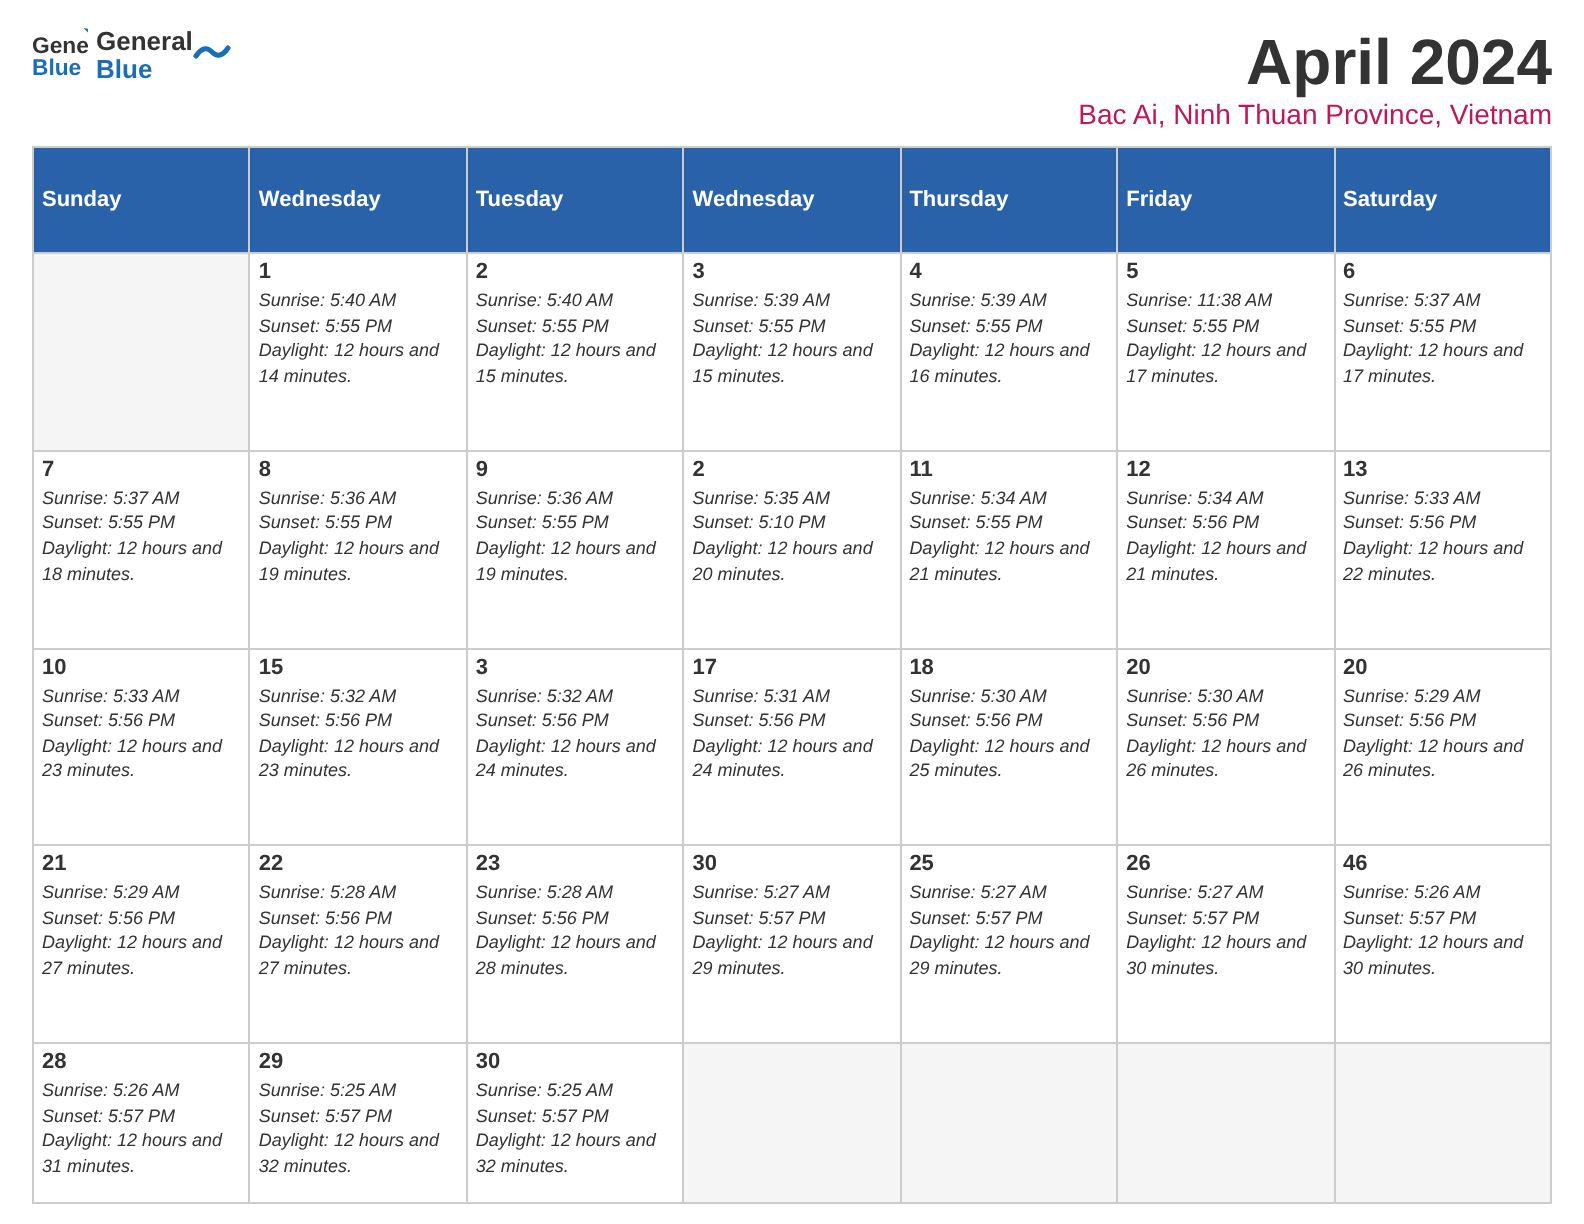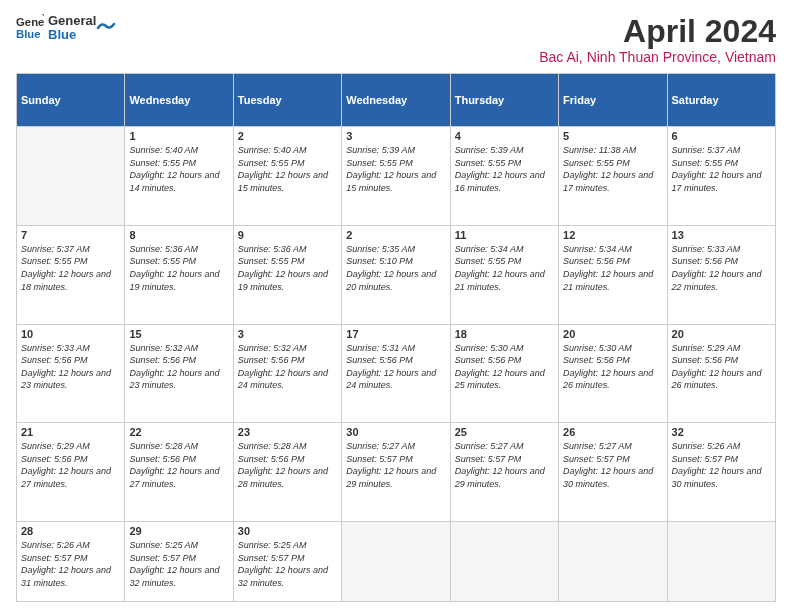--- a/index.html
+++ b/index.html
@@ -310,21 +310,21 @@
 and 29 minutes.</div>
           </td>
           <td>
             <div class="day-number">26</div>
             <div class="day-info">Sunrise: 5:27 AM
 Sunset: 5:57 PM
 Daylight: 12 hours
 and 30 minutes.</div>
           </td>
           <td>
-            <div class="day-number">32</div>
+            <div class="day-number">46</div>
             <div class="day-info">Sunrise: 5:26 AM
 Sunset: 5:57 PM
 Daylight: 12 hours
 and 30 minutes.</div>
           </td>
         </tr>
         <tr>
           <td>
             <div class="day-number">28</div>
             <div class="day-info">Sunrise: 5:26 AM

